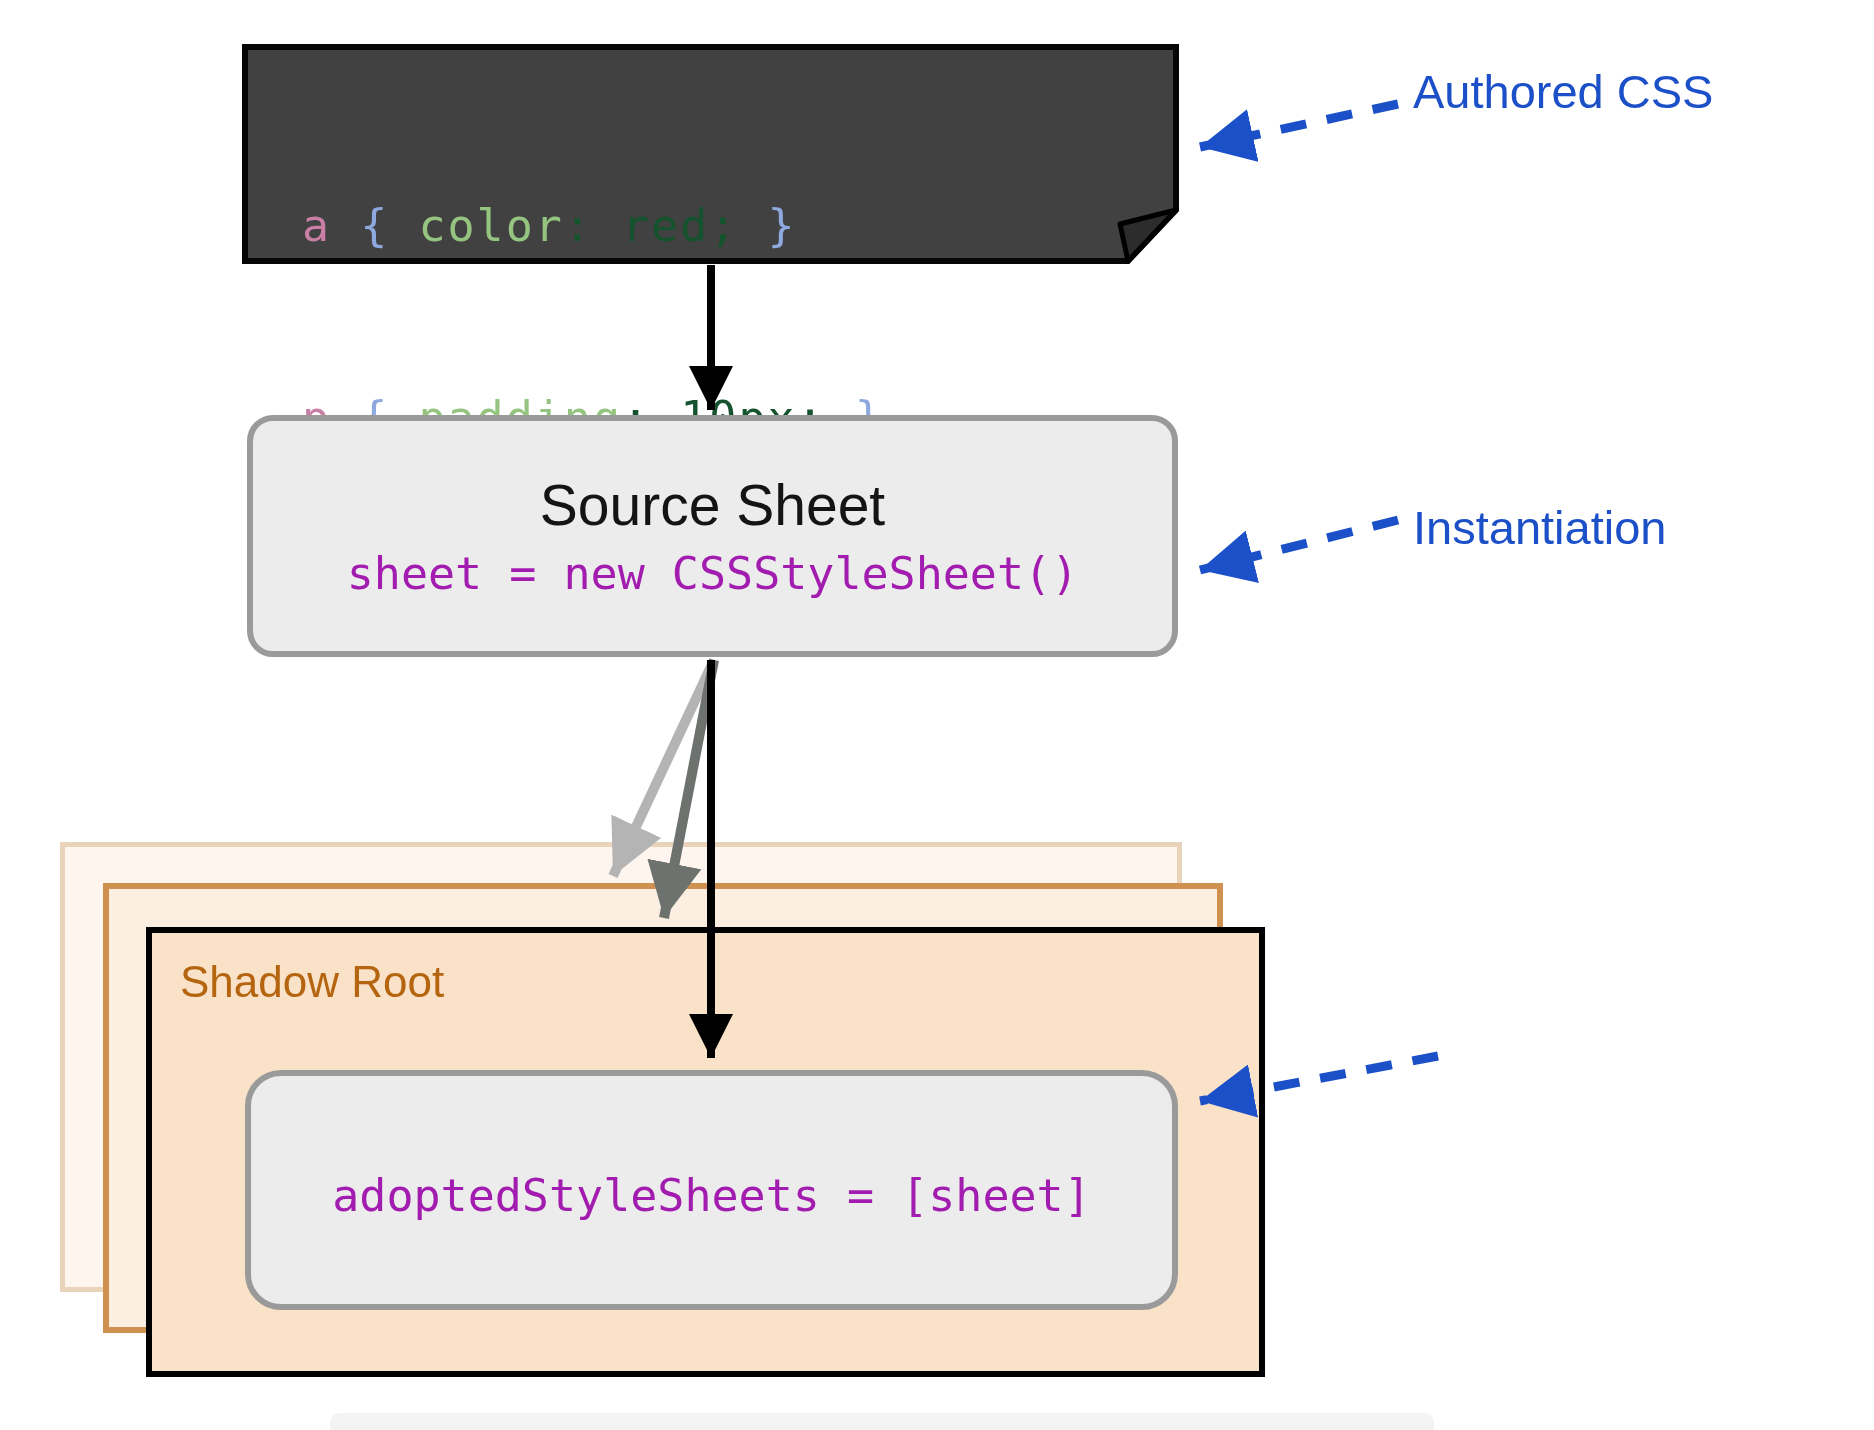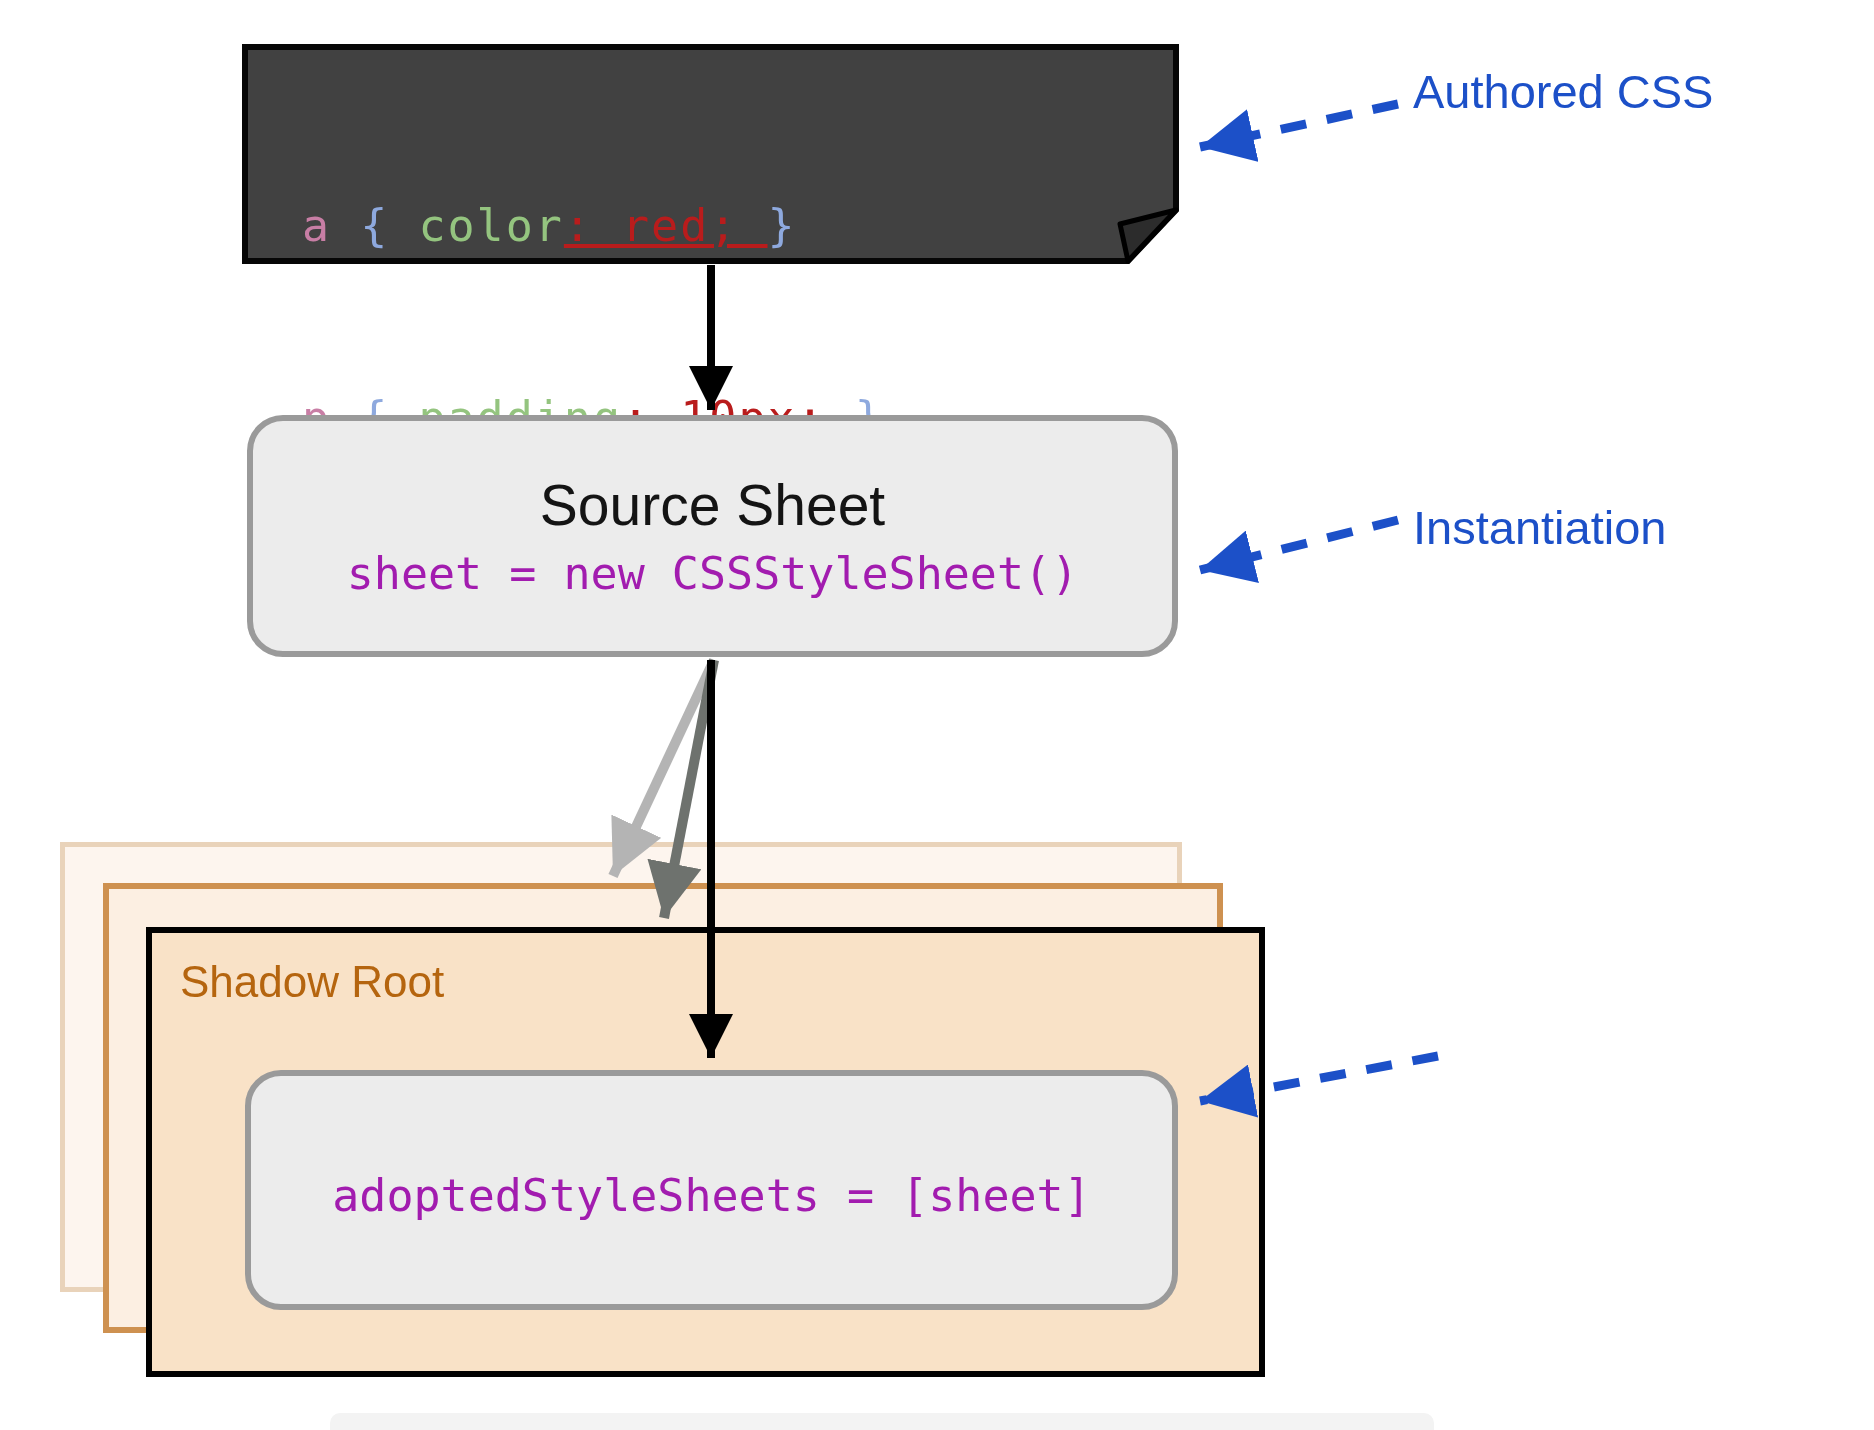--- a/index.html
+++ b/index.html
@@ -7,31 +7,31 @@
          font-family:"Liberation Sans",sans-serif;}
   .layer{position:absolute;left:0;top:0;width:1874px;height:1430px;pointer-events:none;}
 
   
   .code-text{position:absolute;left:302px;top:66px;width:860px;
              font-family:"DejaVu Sans Mono",monospace;font-size:45px;line-height:64px;
              letter-spacing:2px;white-space:pre;}
   .tok-sel{color:#c87ea5;}
   .tok-brace{color:#8ea9de;}
   .tok-prop{color:#94c47f;margin-top:22px;}
-  .tok-plain{color:#b91c1c;text-decoration:underline;}
+  .tok-plain{color:#14532d;}
 
   
   .gbox{position:absolute;background:#ececec;border:6px solid #9a9a9a;border-radius:36px;
         box-sizing:border-box;display:flex;flex-direction:column;align-items:center;
         justify-content:center;}
   .box-title{font-size:57px;color:#141414;line-height:64px;}
   .box-code{font-family:"DejaVu Sans Mono",monospace;font-size:45px;color:#a21caf;
             margin-top:10px;white-space:pre;}
 
-  .source-sheet{left:247px;top:415px;width:931px;height:242px;}
+  .source-sheet{left:247px;top:415px;width:931px;height:242px;border-radius:26px;}
 
   
   .shadow-back{position:absolute;left:60px;top:842px;width:1122px;height:450px;
                background:#fdf5ee;border:5px solid #e9d3ba;box-sizing:border-box;}
   .shadow-mid{position:absolute;left:103px;top:883px;width:1120px;height:450px;
               background:#fcefe2;border:6px solid #ce9150;box-sizing:border-box;}
   .shadow-front{position:absolute;left:146px;top:927px;width:1119px;height:450px;
                 background:#f9e2c7;border:6px solid #000000;box-sizing:border-box;}
   .shadow-label{position:absolute;left:28px;top:24px;font-size:44px;color:#b5650f;}
   .adopted{left:93px;top:137px;width:933px;height:240px;}

